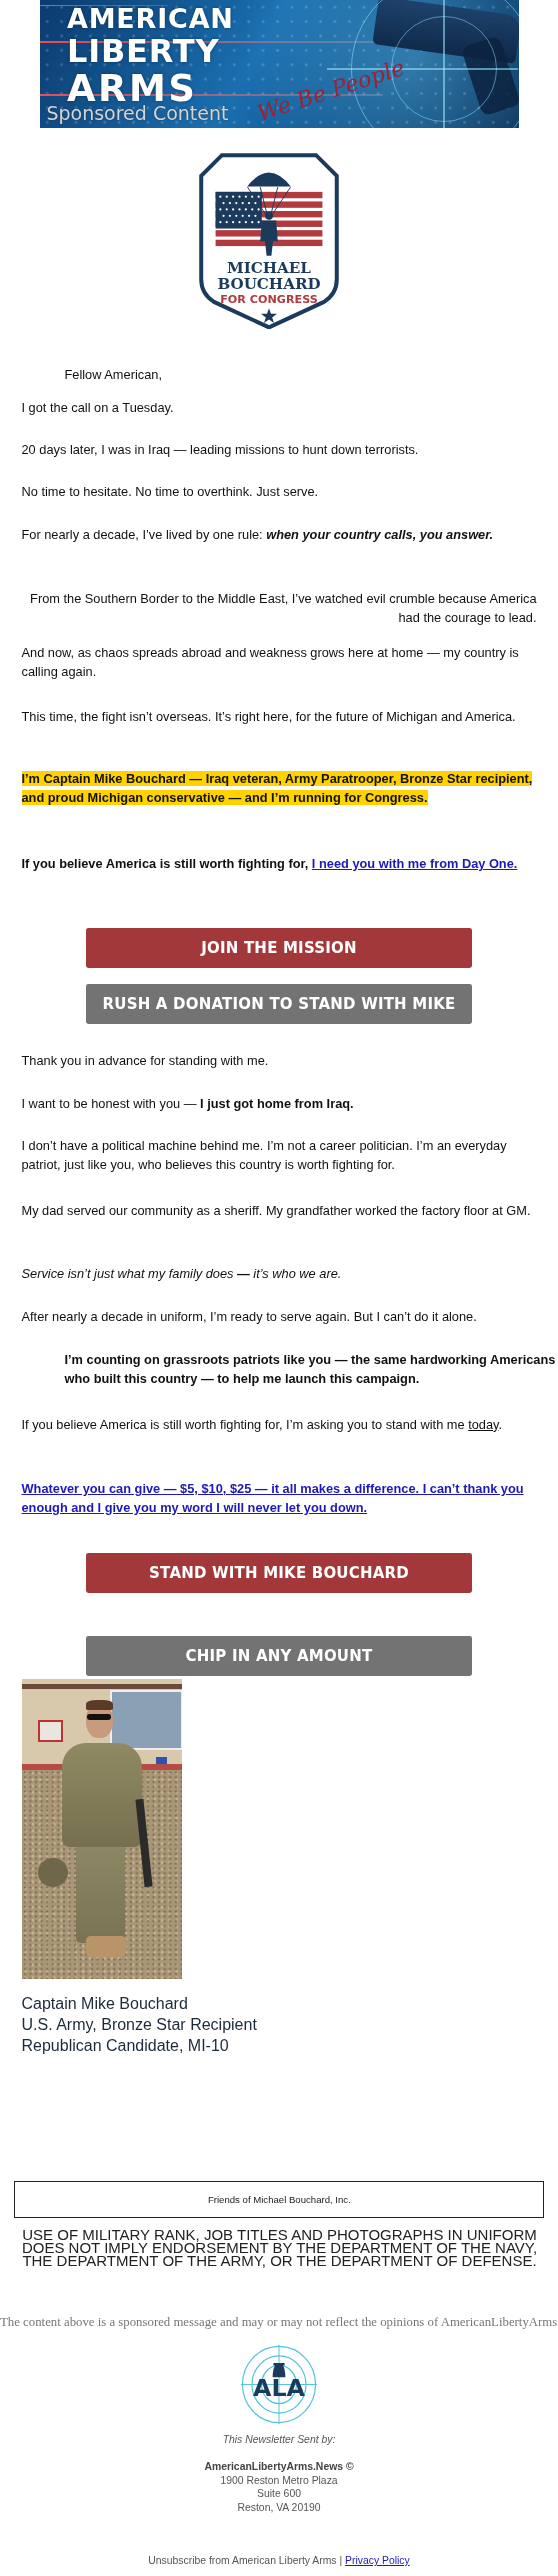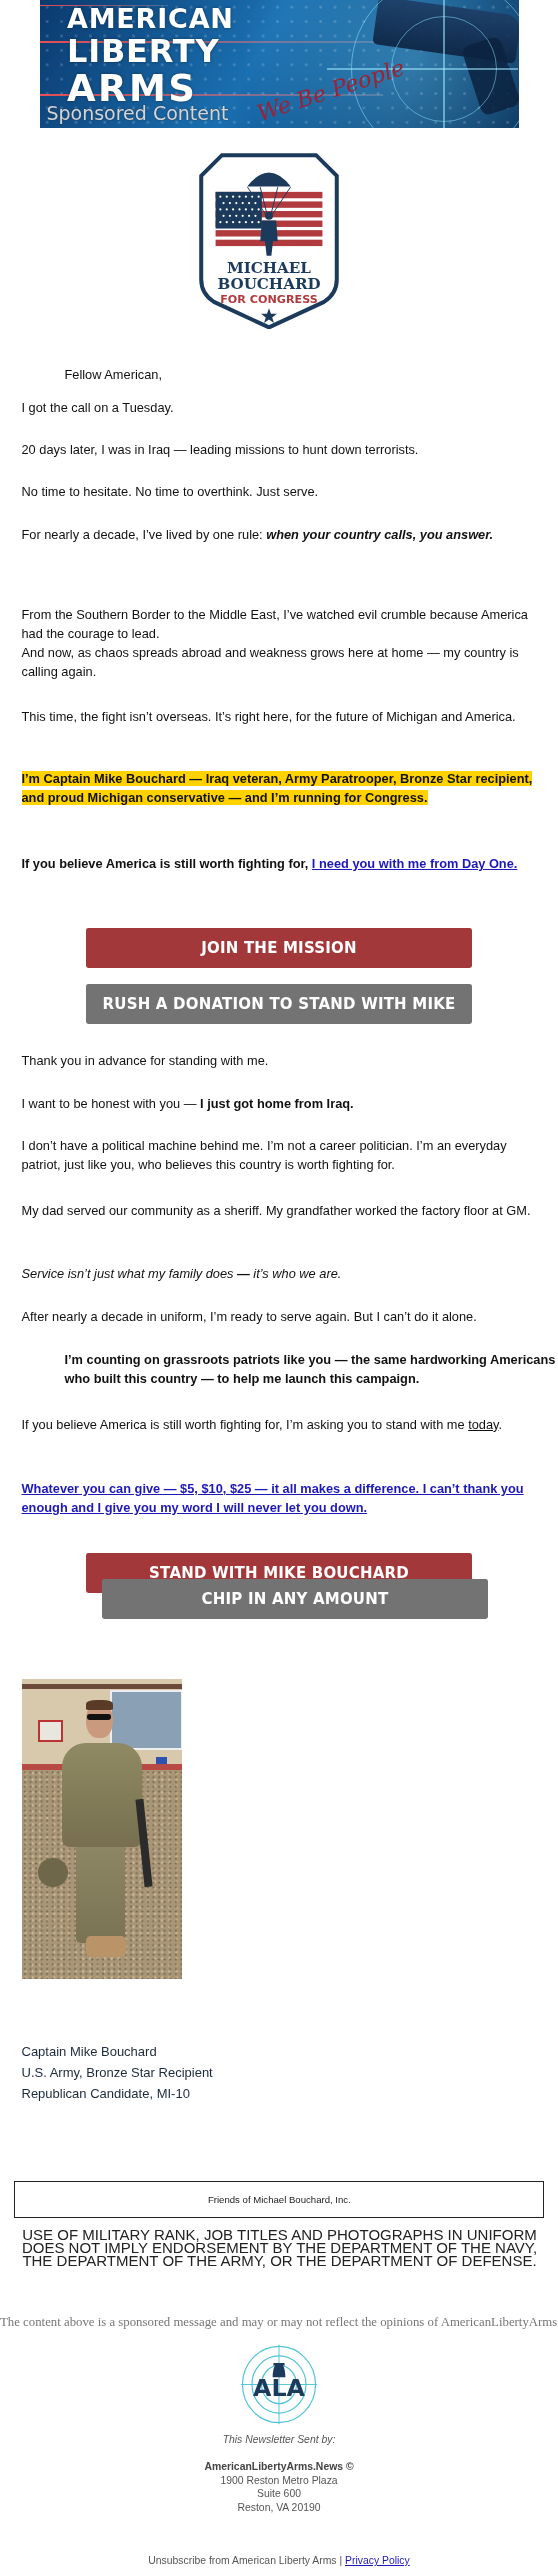--- a/index.html
+++ b/index.html
@@ -65,21 +65,21 @@
     background-size: 5.6px 4.8px, 7.2px 6.4px; background-color: #a99677; }
   .photo .body { position: absolute; left: 40px; top: 64px; width: 80px; height: 104px; background: linear-gradient(180deg,#8f8a63,#776f4f); border-radius: 24px 24px 8px 8px; }
   .photo .legs { position: absolute; left: 54px; top: 160px; width: 49px; height: 104px; background: linear-gradient(180deg,#8e8866,#7a7353); border-radius: 4.8px; }
   .photo .head { position: absolute; left: 64px; top: 24px; width: 27px; height: 35px; background: #c99a7d; border-radius: 45%; }
   .photo .hair { position: absolute; left: 64px; top: 21px; width: 27px; height: 9.6px; background: #5a3b27; border-radius: 40% 40% 10% 10%; }
   .photo .glasses { position: absolute; left: 65px; top: 35px; width: 24px; height: 6.4px; background: #111; border-radius: 2.4px; }
   .photo .helmet { position: absolute; left: 16px; top: 179px; width: 30px; height: 29px; background: #6e6749; border-radius: 50%; }
   .photo .boots { position: absolute; left: 64px; top: 257px; width: 40px; height: 21px; background: #b99468; border-radius: 4.8px; }
   .photo .rifle { position: absolute; left: 118px; top: 120px; width: 8px; height: 88px; background: #2b2b2b; transform: rotate(-6deg); }
 
-  .sig { position: absolute; left: 21.5px; top: 1993px; font-size: 13px; line-height: 21px; color: #1c2a3a; margin-top: 48px; }
+  .sig { position: absolute; left: 21.5px; top: 1993px; font-size: 16px; line-height: 21px; color: #1c2a3a; }
 
   .paidbox { position: absolute; left: 14.4px; top: 2181px; width: 528px; height: 35px; border: 0.8px solid #222; display: flex; align-items: center; justify-content: center; font-size: 9.6px; color: #222; }
   .disclaim { position: absolute; left: 16px; top: 2229px; width: 527px; text-align: center; font-size: 15px; line-height: 12.8px; color: #222; }
 
   .sponsor-note { position: absolute; left: 0; top: 2315px; width: 476px; text-align: center; font-family: "Liberation Serif", serif; font-size: 12.8px; color: #777; white-space: nowrap; }
   .ala { position: absolute; left: 236px; top: 2344px; width: 86px; height: 81px; }
   .sentby { position: absolute; left: 0; top: 2434px; width: 558px; text-align: center; font-size: 10.4px; font-style: italic; color: #555; }
   .addr { position: absolute; left: 0; top: 2460px; width: 558px; text-align: center; font-size: 10.4px; line-height: 13.6px; color: #555; }
   .addr b { color: #444; }
   .unsub { position: absolute; left: 0; top: 2555px; width: 558px; text-align: center; font-size: 10.4px; color: #555; }
@@ -169,21 +169,21 @@
     <polygon points="89,196 91.5,203 99,203 93,207.5 95.3,214.5 89,210 82.7,214.5 85,207.5 79,203 86.5,203" fill="#1B3A5C"></polygon>
   </svg>
 
   <p class="copy" style="top:352px;padding-left:43px;">Fellow American,</p>
   <p class="copy" style="top:385px;">I got the call on a Tuesday.</p>
   <p class="copy" style="top:427px;">20 days later, I was in Iraq — leading missions to hunt down terrorists.</p>
   <p class="copy" style="top:469px;">No time to hesitate. No time to overthink. Just serve.</p>
   <p class="copy" style="top:512px;">
     <span>For nearly a decade, I’ve lived by one rule: </span><b><i>when your country calls, you answer.</i></b>
   </p>
-  <p class="copy" style="top:592px;">From the Southern Border to the Middle East, I’ve watched evil crumble because America had the courage to lead.</p>
+  <p class="copy" style="top:576px;text-align:right;">From the Southern Border to the Middle East, I’ve watched evil crumble because America had the courage to lead.</p>
   <p class="copy" style="top:630px;">And now, as chaos spreads abroad and weakness grows here at home — my country is calling again.</p>
   <p class="copy" style="top:694px;">This time, the fight isn’t overseas. It’s right here, for the future of Michigan and America.</p>
   <p class="copy" style="top:756px;">
     <span class="hl">I’m Captain Mike Bouchard — Iraq veteran, Army Paratrooper, Bronze Star recipient, and proud Michigan conservative — and I’m running for Congress.</span>
   </p>
   <p class="copy" style="top:841px;font-weight:bold;">
     <span>If you believe America is still worth fighting for, </span><a class="link">I need you with me from Day One.</a>
   </p>
 
   <div class="btn red" style="top:928px;">JOIN THE MISSION</div>
@@ -201,21 +201,21 @@
   <p class="copy" style="top:1294px;">After nearly a decade in uniform, I’m ready to serve again. But I can’t do it alone.</p>
   <p class="copy" style="top:1337px;font-weight:bold;margin-left:43px;">I’m counting on grassroots patriots like you — the same hardworking Americans who built this country — to help me launch this campaign.</p>
   <p class="copy" style="top:1402px;">
     <span>If you believe America is still worth fighting for, I’m asking you to stand with me </span><span class="u">today</span><span>.</span>
   </p>
   <p class="copy" style="top:1466px;">
     <a class="link">Whatever you can give — $5, $10, $25 — it all makes a difference. I can’t thank you enough and I give you my word I will never let you down.</a>
   </p>
 
   <div class="btn red" style="top:1553px;">STAND WITH MIKE BOUCHARD</div>
-  <div class="btn navy" style="top:1579px;margin-left:16px;">CHIP IN ANY AMOUNT</div>
+  <div class="btn navy" style="top:1636px;">CHIP IN ANY AMOUNT</div>
 
   <p class="copy" style="top:1663px;">For Family and Freedom,</p>
 
   <div class="photo">
     <div class="wall"></div>
       <div class="roof"></div>
       <div class="win"></div>
       <div class="ac"></div>
       <div class="bin"></div>
       <div class="red"></div>

